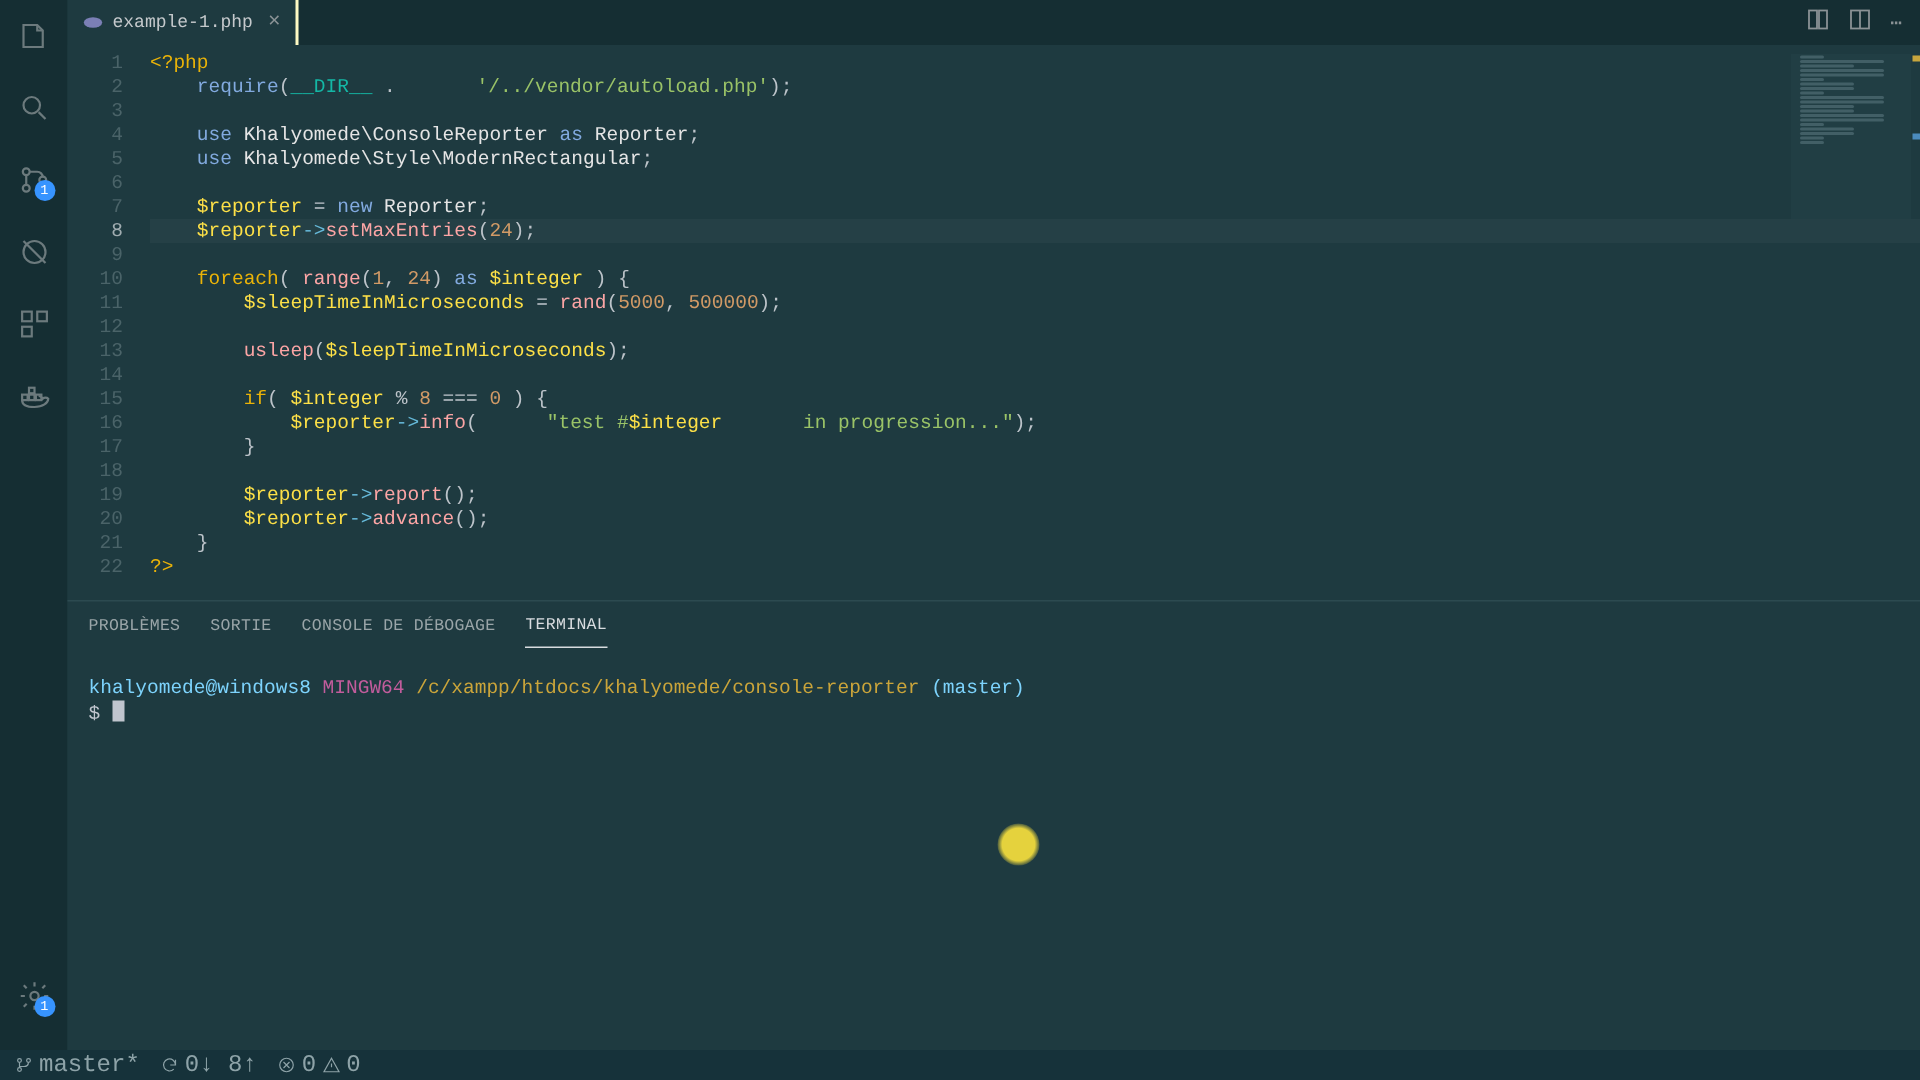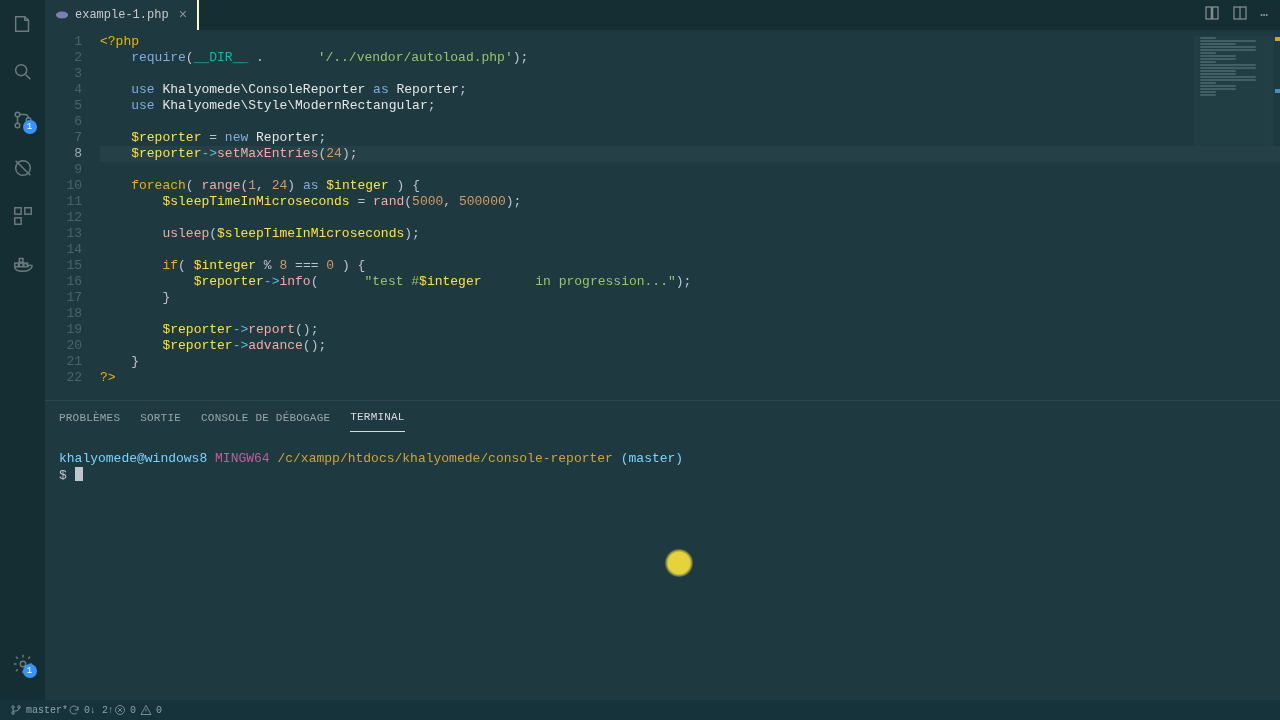--- a/index.html
+++ b/index.html
@@ -133,22 +133,22 @@
   }
   .highlighter {
     position:absolute; left:620px; top:116px;
     width:28px; height:28px; border-radius:50%;
     background:radial-gradient(circle,#e5d23d 0%, #e5d23d 55%, rgba(229,210,61,0) 75%);
   }
   
   .status-bar {
     position:absolute; left:0; right:0; bottom:0; height:20px;
     background:#16323a; color:#8ea3a8;
-    display:flex; align-items:center; font-size:10px;
-    padding:0 10px; gap:0;text-align:center;
+    display:flex; align-items:center; font-size:16px;
+    padding:0 10px; gap:14px;text-align:center;
   }
   .status-bar .sb-item { display:flex; align-items:center; gap:4px; cursor:pointer; }
   .status-bar .sb-right { margin-left:auto; display:flex; align-items:center; gap:14px; }
   .sb-icon { display:inline-flex; width:12px; height:12px; }
   .sb-icon svg { width:12px; height:12px; stroke:currentColor; fill:none; stroke-width:1.6; }
 </style>
 </head>
 <body>
 
 <div class="activity-bar">
@@ -316,21 +316,21 @@
     </span>
     <span>master*</span>
   </div>
   <div class="sb-item">
     <span class="sb-icon">
       <svg viewBox="0 0 24 24">
           <path d="M20 12a8 8 0 1 0-2.3 5.6"></path>
           <path d="M20 5v7h-7"></path>
         </svg>
     </span>
-    <span>0↓ 2↑</span>
+    <span>0↓ 8↑</span>
   </div>
   <div class="sb-item">
     <span class="sb-icon">
       <svg viewBox="0 0 24 24">
           <circle cx="12" cy="12" r="9"></circle>
           <path d="M8 8l8 8M16 8l-8 8"></path>
         </svg>
     </span>
     <span>0</span>
     <span class="sb-icon">

